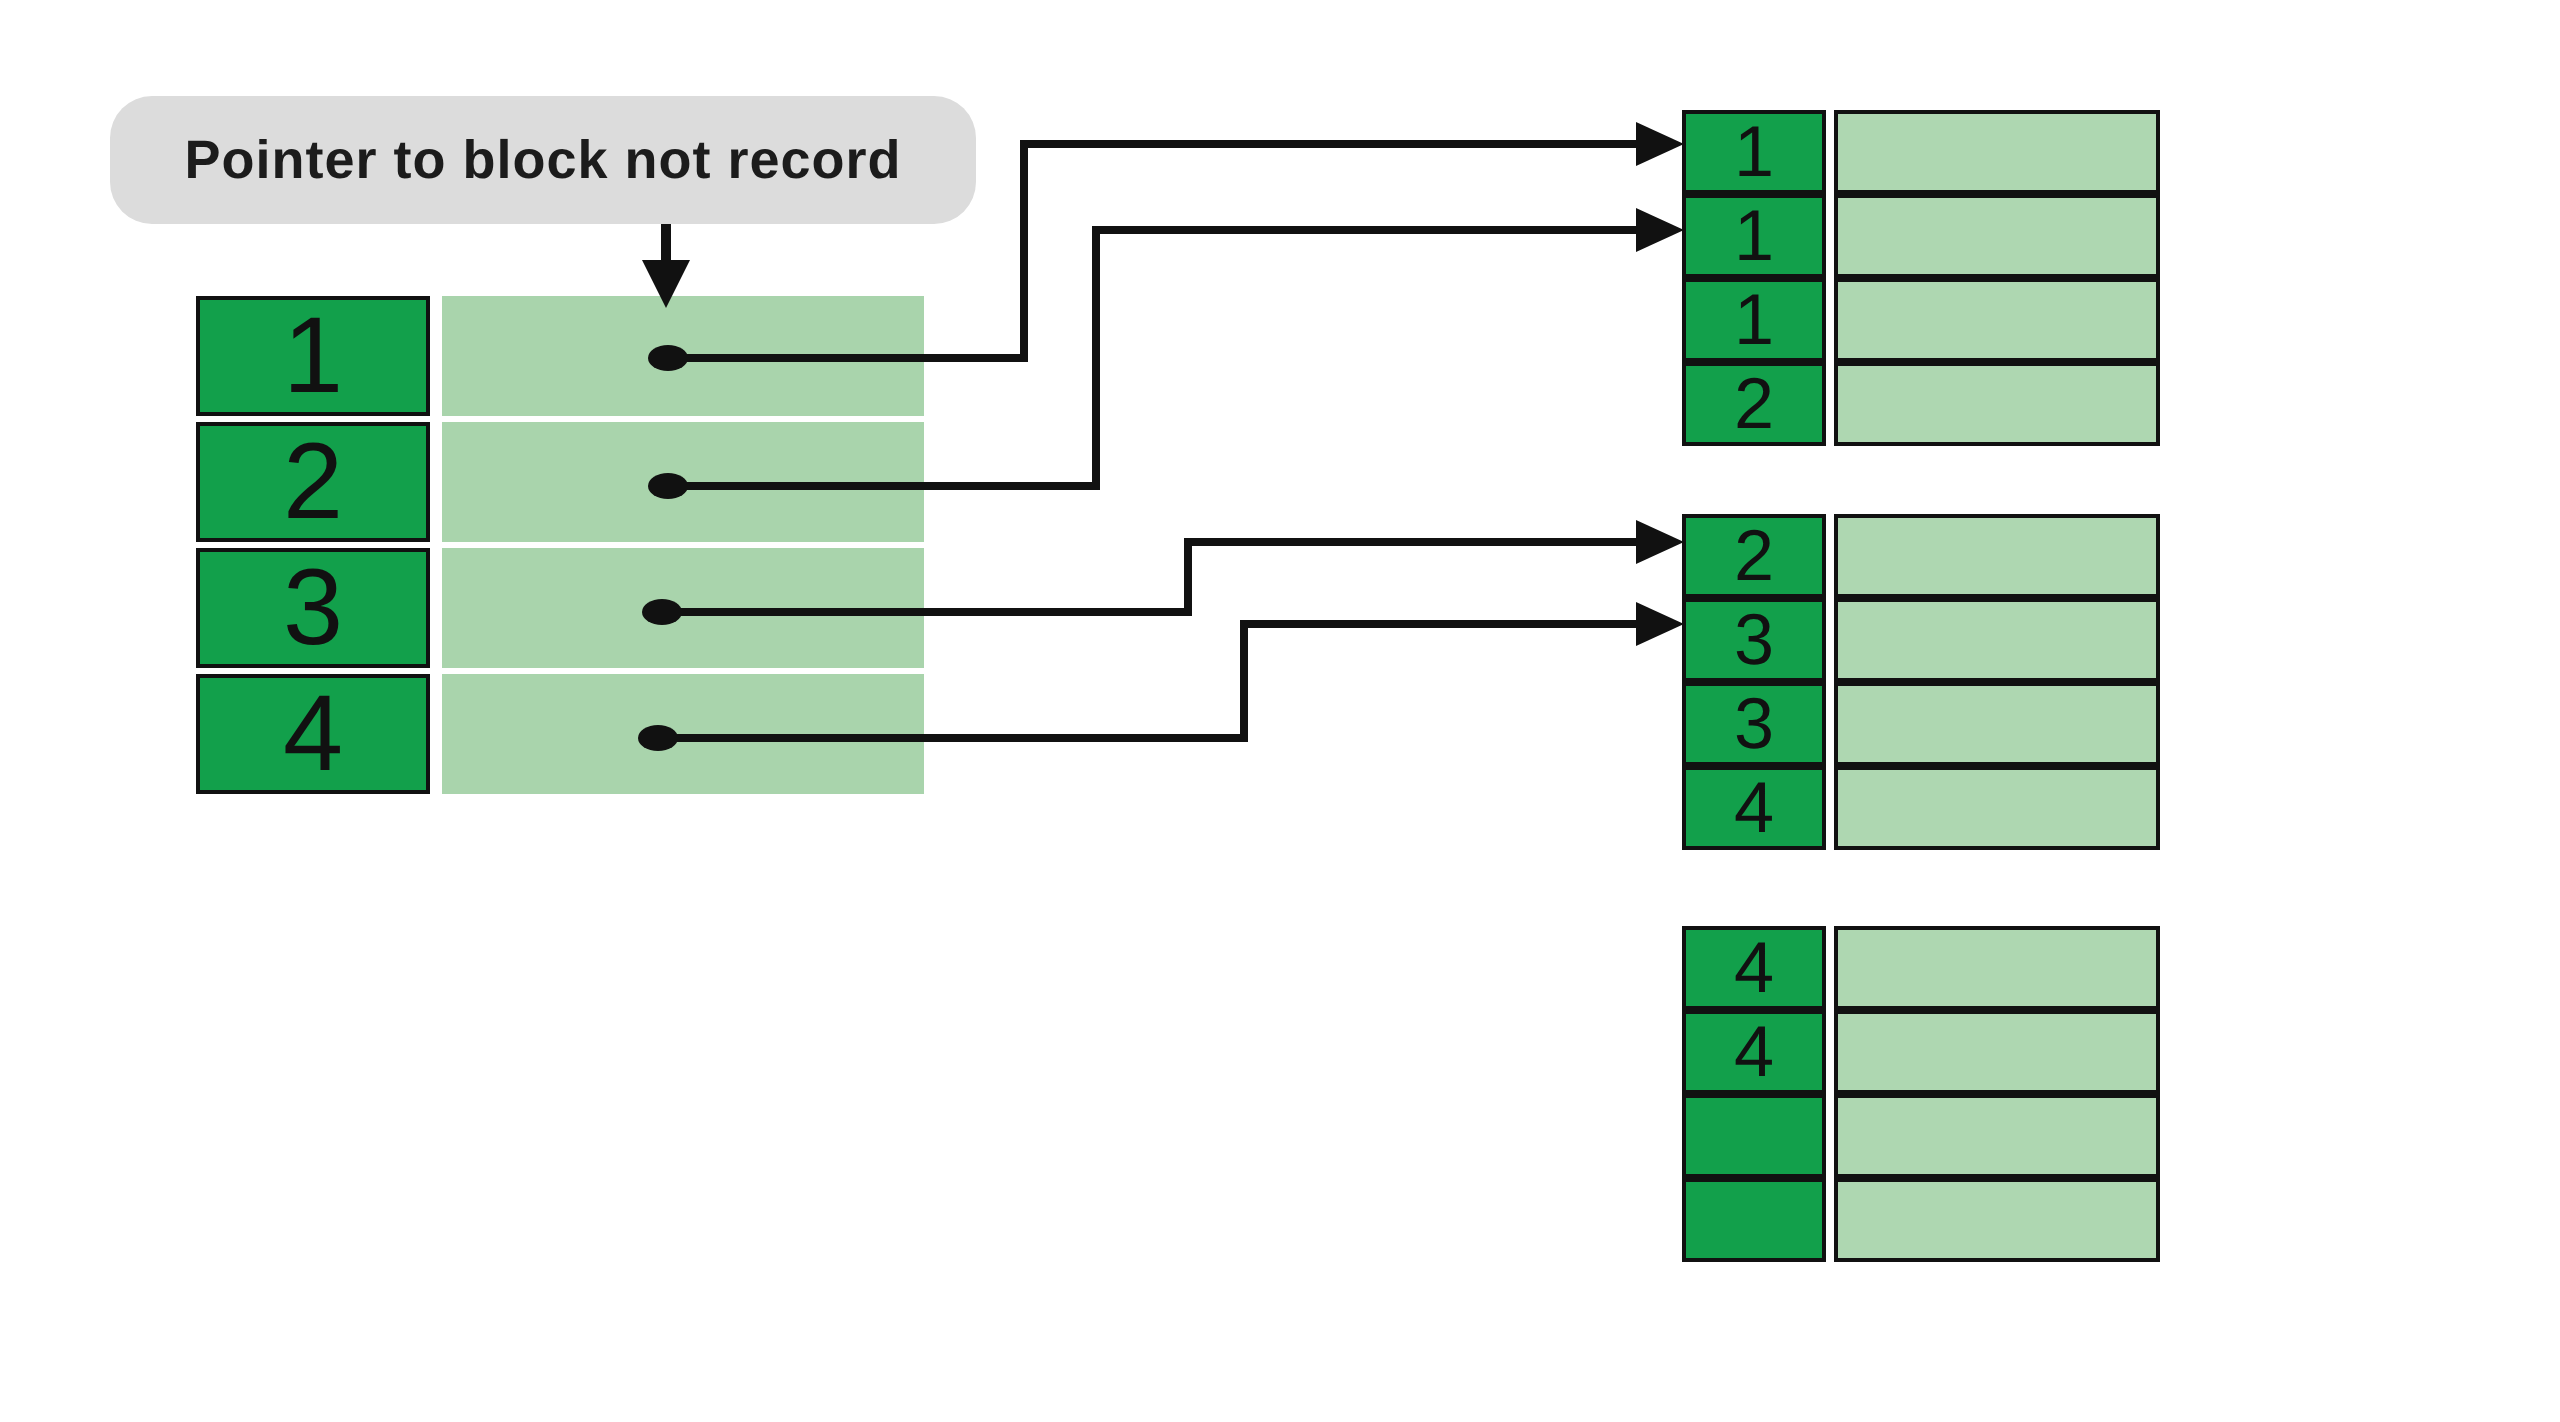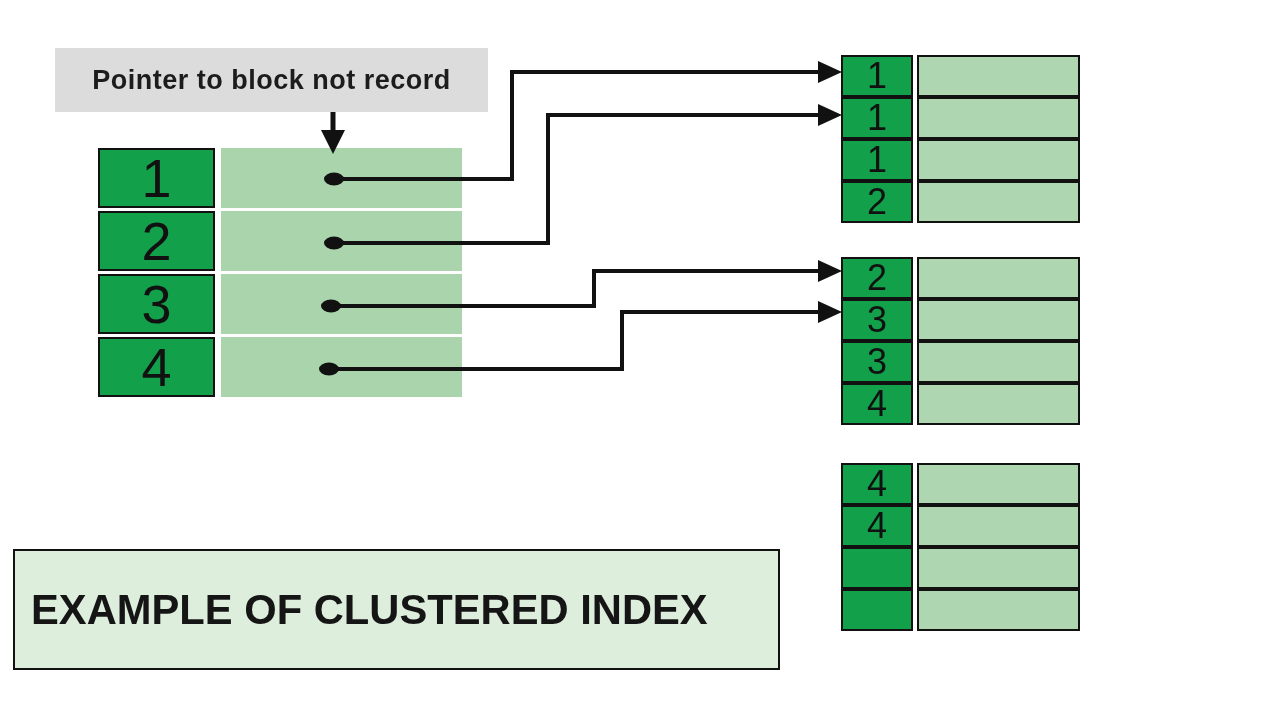--- a/index.html
+++ b/index.html
@@ -16,20 +16,21 @@
 
   
   .pointer-label {
     position: absolute;
     left: 55px; top: 48px;
     width: 433px; height: 64px;
     background: #dcdcdc;
     display: flex; align-items: center; justify-content: center;
     font-size: 27px; font-weight: bold; color: #1c1c1c;
     letter-spacing: 0.5px;
+    border-radius: 21px;
   }
 
   
   .key-cell {
     position: absolute;
     left: 98px; width: 117px; height: 60px;
     background: #12a04b;
     border: 2px solid #111;
     display: flex; align-items: center; justify-content: center;
     font-size: 54px; color: #111; line-height: 1;
@@ -145,23 +146,20 @@
       <span></span>
     </div>
   <div class="blk-key" style="left:841px; top:589px">
       <span></span>
     </div>
   <div class="blk-data" style="top:463px"></div>
   <div class="blk-data" style="top:505px"></div>
   <div class="blk-data" style="top:547px"></div>
   <div class="blk-data" style="top:589px"></div>
 
-  <div class="banner">
-    <span>EXAMPLE OF CLUSTERED INDEX</span>
-  </div>
 
   <svg class="arrows" width="1280" height="711" viewBox="0 0 1280 711">
 
     <g>
       <line x1="333" y1="112" x2="333" y2="136" stroke="#111" stroke-width="5"></line>
       <polygon points="333,154 321,130 345,130" fill="#111"></polygon>
     </g>
 
     <ellipse cx="334" cy="179" rx="10" ry="6.5" fill="#111"></ellipse>
     <ellipse cx="334" cy="243" rx="10" ry="6.5" fill="#111"></ellipse>

